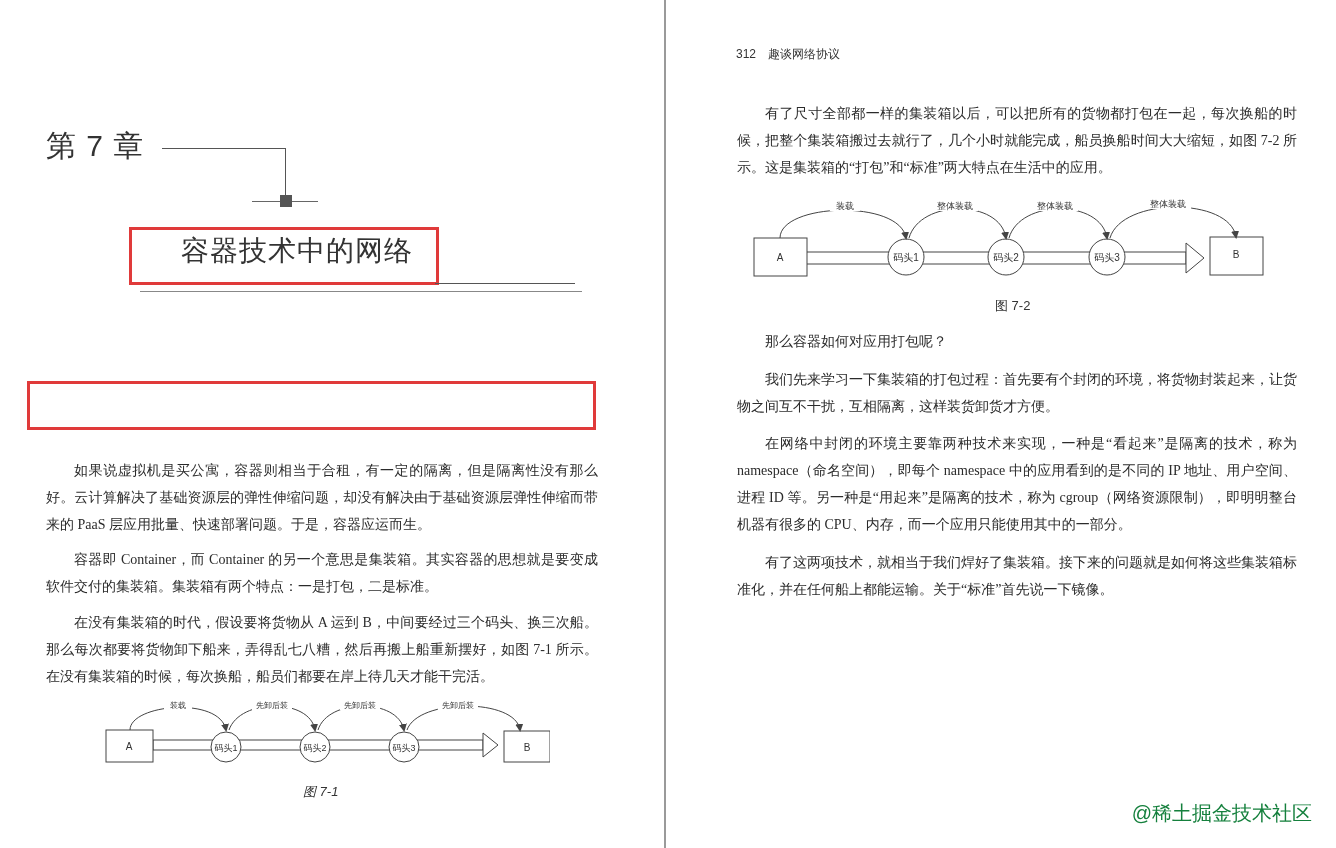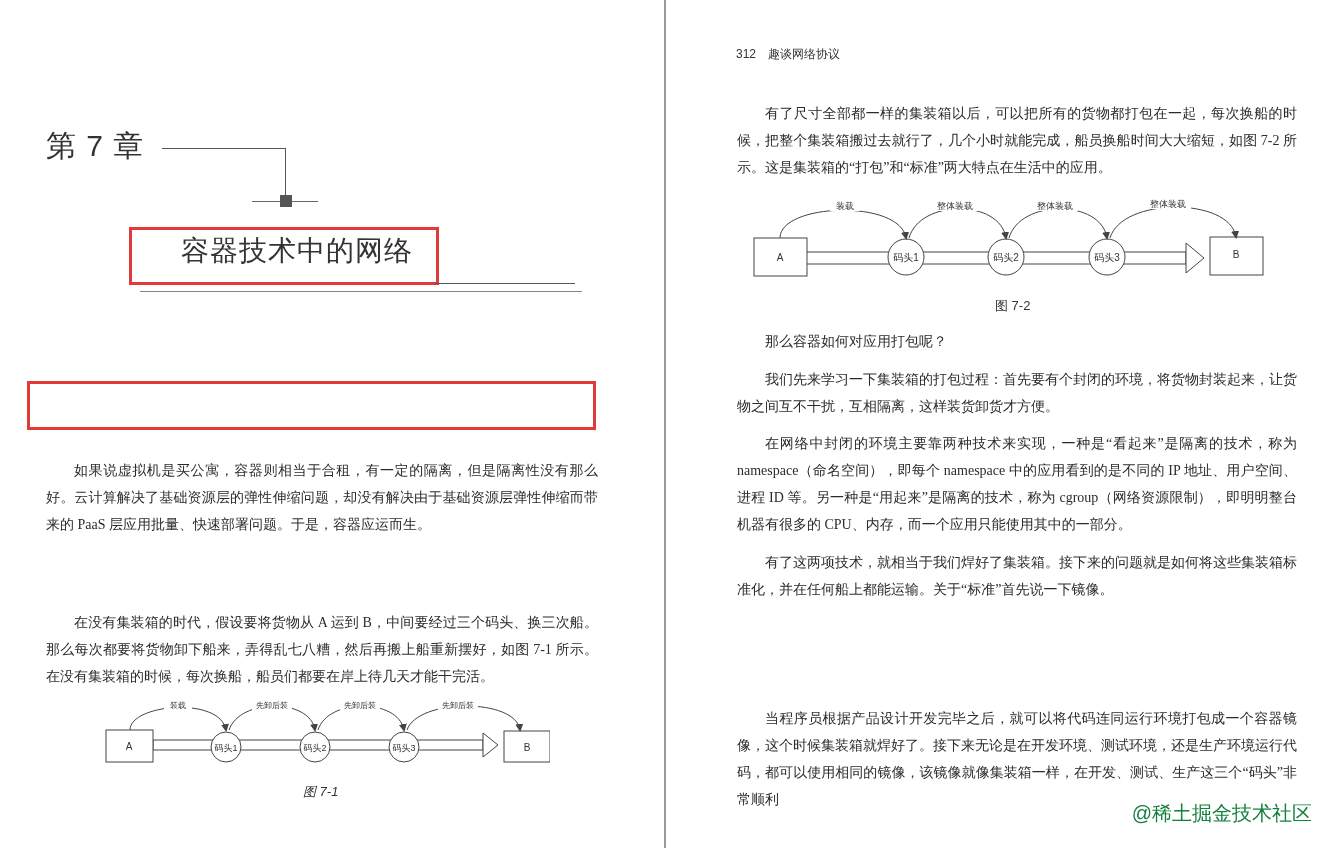--- a/index.html
+++ b/index.html
@@ -82,20 +82,21 @@
   <div class="deco-sq"></div>
 
   <div class="chapter-title-box"></div>
   <div class="chapter-title">容器技术中的网络</div>
   <div class="rule1"></div>
   <div class="rule2"></div>
 
   <div class="section-box"></div>
 
   <p class="para" style="top:457px">如果说虚拟机是买公寓，容器则相当于合租，有一定的隔离，但是隔离性没有那么好。云计算解决了基础资源层的弹性伸缩问题，却没有解决由于基础资源层弹性伸缩而带来的 PaaS 层应用批量、快速部署问题。于是，容器应运而生。</p>
+  <p class="para" style="top:546px">容器即 Container，而 Container 的另一个意思是集装箱。其实容器的思想就是要变成软件交付的集装箱。集装箱有两个特点：一是打包，二是标准。</p>
   <p class="para" style="top:609px">在没有集装箱的时代，假设要将货物从 A 运到 B，中间要经过三个码头、换三次船。那么每次都要将货物卸下船来，弄得乱七八糟，然后再搬上船重新摆好，如图 7-1 所示。在没有集装箱的时候，每次换船，船员们都要在岸上待几天才能干完活。</p>
 
   <div class="figure" style="left:100px; top:696px;">
     <svg width="450" height="80" viewBox="0 0 450 80">
       <defs>
         <marker id="ah1" markerWidth="8" markerHeight="8" refX="6" refY="4" orient="auto">
           <path d="M0,0 L8,4 L0,8 z" fill="#444"></path>
         </marker>
       </defs>
 
@@ -172,16 +173,15 @@
       <rect x="393" y="3" width="46" height="11" fill="#fff"></rect>
       <text x="416" y="12" font-size="9" text-anchor="middle">整体装载</text>
     </svg>
   </div>
   <div class="fig-caption" style="left:329px; top:297px;">图 7-2</div>
 
   <p class="para" style="top:328px">那么容器如何对应用打包呢？</p>
   <p class="para" style="top:366px">我们先来学习一下集装箱的打包过程：首先要有个封闭的环境，将货物封装起来，让货物之间互不干扰，互相隔离，这样装货卸货才方便。</p>
   <p class="para" style="top:430px">在网络中封闭的环境主要靠两种技术来实现，一种是“看起来”是隔离的技术，称为 namespace（命名空间），即每个 namespace 中的应用看到的是不同的 IP 地址、用户空间、进程 ID 等。另一种是“用起来”是隔离的技术，称为 cgroup（网络资源限制），即明明整台机器有很多的 CPU、内存，而一个应用只能使用其中的一部分。</p>
   <p class="para" style="top:549px">有了这两项技术，就相当于我们焊好了集装箱。接下来的问题就是如何将这些集装箱标准化，并在任何船上都能运输。关于“标准”首先说一下镜像。</p>
-  <p class="para" style="top:705px">当程序员根据产品设计开发完毕之后，就可以将代码连同运行环境打包成一个容器镜像，这个时候集装箱就焊好了。接下来无论是在开发环境、测试环境，还是生产环境运行代码，都可以使用相同的镜像，该镜像就像集装箱一样，在开发、测试、生产这三个“码头”非常顺利</p>
 </div>
 
 <div class="watermark">@稀土掘金技术社区</div>
 
 </body></html>

